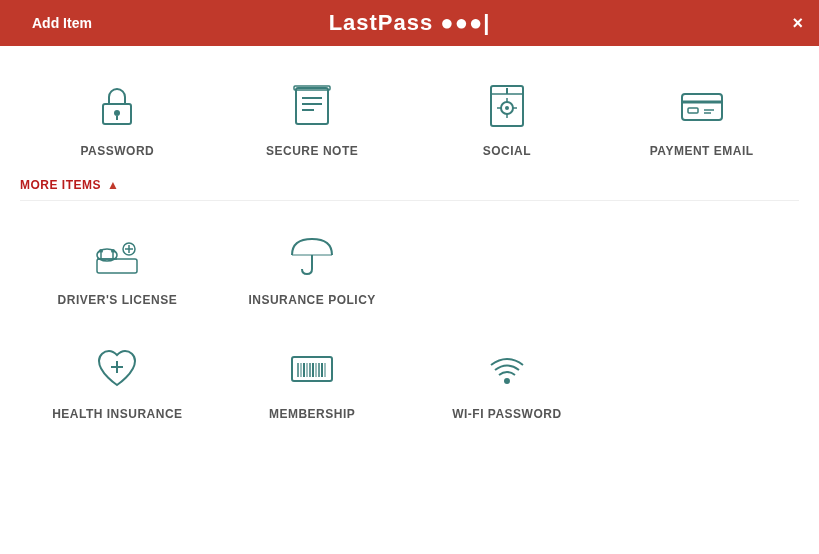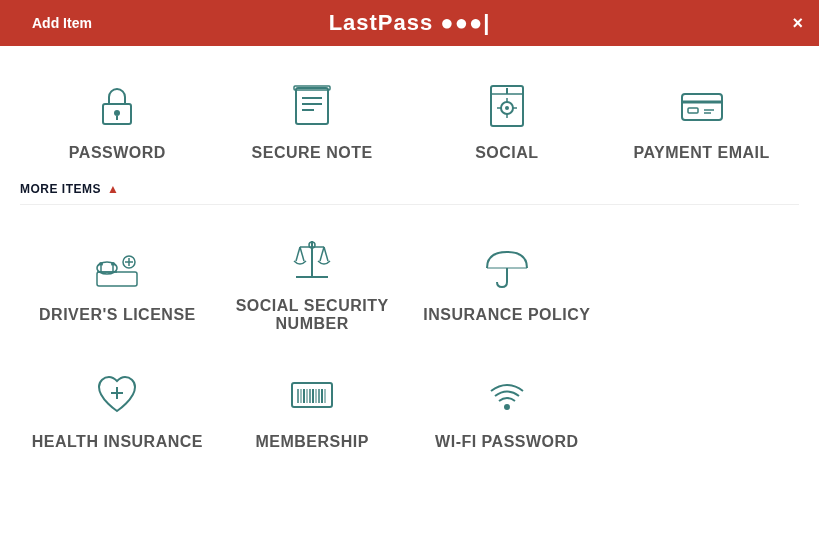--- a/index.html
+++ b/index.html
@@ -76,36 +76,36 @@
       justify-content: center;
       margin-bottom: 8px;
     }
 
     .item-icon svg {
       width: 52px;
       height: 52px;
     }
 
     .item-label {
-      font-size: 16px;
+      font-size: 12px;
       color: #555;
-      text-align: center;
+      text-align: right;
       letter-spacing: 0.5px;
       font-weight: 600;
     }
 
     .more-items-row {
       display: flex;
       align-items: center;
       padding: 8px 0 4px 0;
       cursor: pointer;
     }
 
     .more-items-label {
-      color: #0f172a;
+      color: #b91c1c;
       font-size: 12px;
       font-weight: bold;
       letter-spacing: 0.5px;
       margin-right: 6px;
     }
 
     .more-items-arrow {
       color: #c0392b;
       font-size: 12px;
     }
@@ -213,40 +213,20 @@
             <line x1="6" y1="30" x2="26" y2="30" stroke="#3a7d7a" stroke-width="1.5"></line>
             <circle cx="38" cy="20" rx="6" ry="6" r="6" stroke="#3a7d7a" stroke-width="1.5" fill="none"></circle>
             <line x1="34" y1="20" x2="42" y2="20" stroke="#3a7d7a" stroke-width="1.5"></line>
             <line x1="38" y1="16" x2="38" y2="24" stroke="#3a7d7a" stroke-width="1.5"></line>
           </svg>
         </div>
         <span class="item-label">DRIVER'S LICENSE</span>
       </div>
 
 
-      <div class="item">
-        <div class="item-icon">
-          <svg viewBox="0 0 52 52" fill="none" xmlns="http://www.w3.org/2000/svg">
-
-            <line x1="26" y1="8" x2="26" y2="44" stroke="#3a7d7a" stroke-width="2"></line>
-            <line x1="10" y1="44" x2="42" y2="44" stroke="#3a7d7a" stroke-width="2"></line>
-            <line x1="14" y1="14" x2="38" y2="14" stroke="#3a7d7a" stroke-width="1.5"></line>
-
-            <line x1="14" y1="14" x2="10" y2="28" stroke="#3a7d7a" stroke-width="1.5"></line>
-            <line x1="14" y1="14" x2="18" y2="28" stroke="#3a7d7a" stroke-width="1.5"></line>
-            <path d="M8 28 Q14 34 20 28" stroke="#3a7d7a" stroke-width="1.5" fill="none"></path>
-
-            <line x1="38" y1="14" x2="34" y2="28" stroke="#3a7d7a" stroke-width="1.5"></line>
-            <line x1="38" y1="14" x2="42" y2="28" stroke="#3a7d7a" stroke-width="1.5"></line>
-            <path d="M32 28 Q38 34 44 28" stroke="#3a7d7a" stroke-width="1.5" fill="none"></path>
-            <circle cx="26" cy="12" r="3" stroke="#3a7d7a" stroke-width="1.5" fill="none"></circle>
-          </svg>
-        </div>
-        <span class="item-label">SOCIAL SECURITY NUMBER</span>
-      </div>
 
       <div class="item">
         <div class="item-icon">
           <svg viewBox="0 0 52 52" fill="none" xmlns="http://www.w3.org/2000/svg">
 
             <path d="M6 26 Q6 10 26 10 Q46 10 46 26" stroke="#3a7d7a" stroke-width="2" fill="none"></path>
             <line x1="26" y1="26" x2="26" y2="40" stroke="#3a7d7a" stroke-width="2"></line>
             <path d="M26 40 Q26 45 21 45 Q16 45 16 40" stroke="#3a7d7a" stroke-width="2" fill="none"></path>
             <line x1="14" y1="26" x2="14" y2="26" stroke="#3a7d7a" stroke-width="1.5"></line>
             <line x1="6" y1="26" x2="46" y2="26" stroke="#3a7d7a" stroke-width="1"></line>

